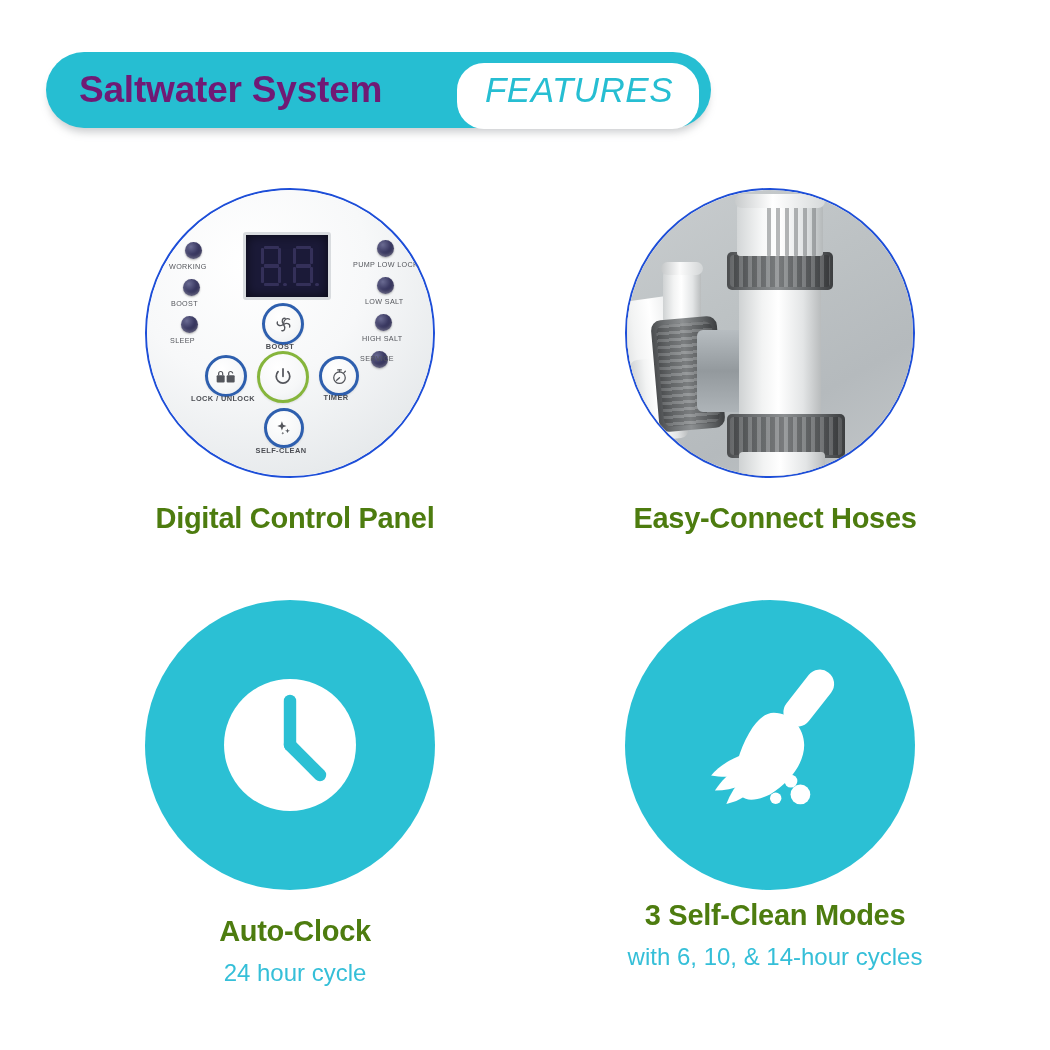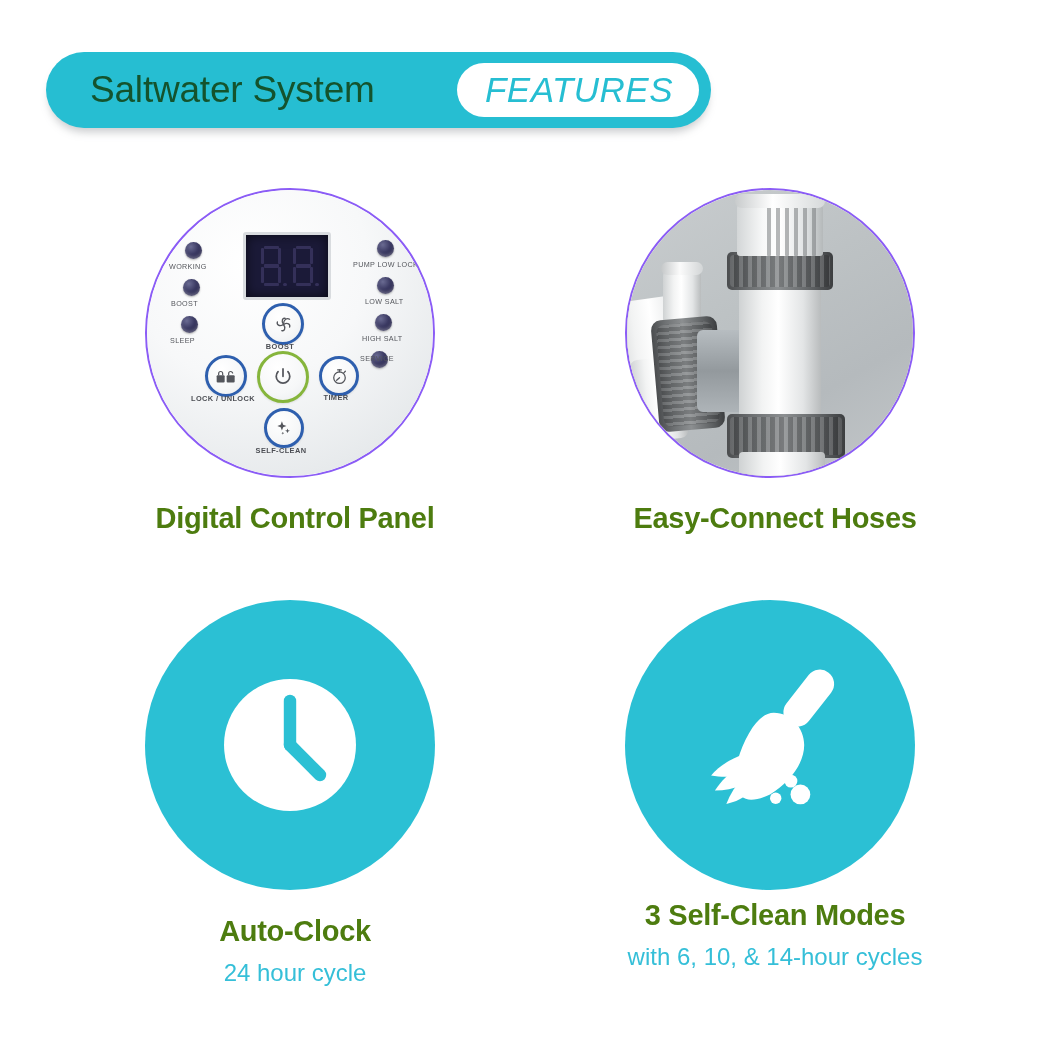--- a/index.html
+++ b/index.html
@@ -29,33 +29,32 @@
     inset: 0;
     background: #26BED2;
     border-radius: 38px;
     box-shadow: 0 7px 9px -3px rgba(120,125,130,0.40);
     display: flex;
     align-items: center;
     padding-left: 33px;
     box-sizing: border-box;
   }
   .header-title {
-    color: #14532d;
+    color: #701a75;
     font-size: 37px;
-    font-weight: 400;
+    font-weight: 700;
     letter-spacing: -0.2px;
     white-space: nowrap;
-    margin-left: 11px;
   }
   .header-pill {
     position: absolute;
     right: 12px;
     top: 11px;
     height: 54px;
-    padding: 0 26px 0 28px;
+    padding: 0 26px 12px 28px;
     background: #ffffff;
     border-radius: 27px;
     display: flex;
     align-items: center;
     justify-content: center;
   }
   .header-pill-text {
     color: #26BED2;
     font-size: 35px;
     font-weight: 400;
@@ -83,21 +82,21 @@
     font-weight: 400;
     margin-top: 11px;
     white-space: nowrap;
   }
 
   
   .photo-circle {
     width: 290px;
     height: 290px;
     border-radius: 50%;
-    border: 2px solid #8b5cf6;
+    border: 2px solid #1d4ed8;
     overflow: hidden;
     position: relative;
     box-sizing: border-box;
   }
 
   
   .cp-face {
     position: absolute;
     inset: 0;
     border-radius: 50%;

